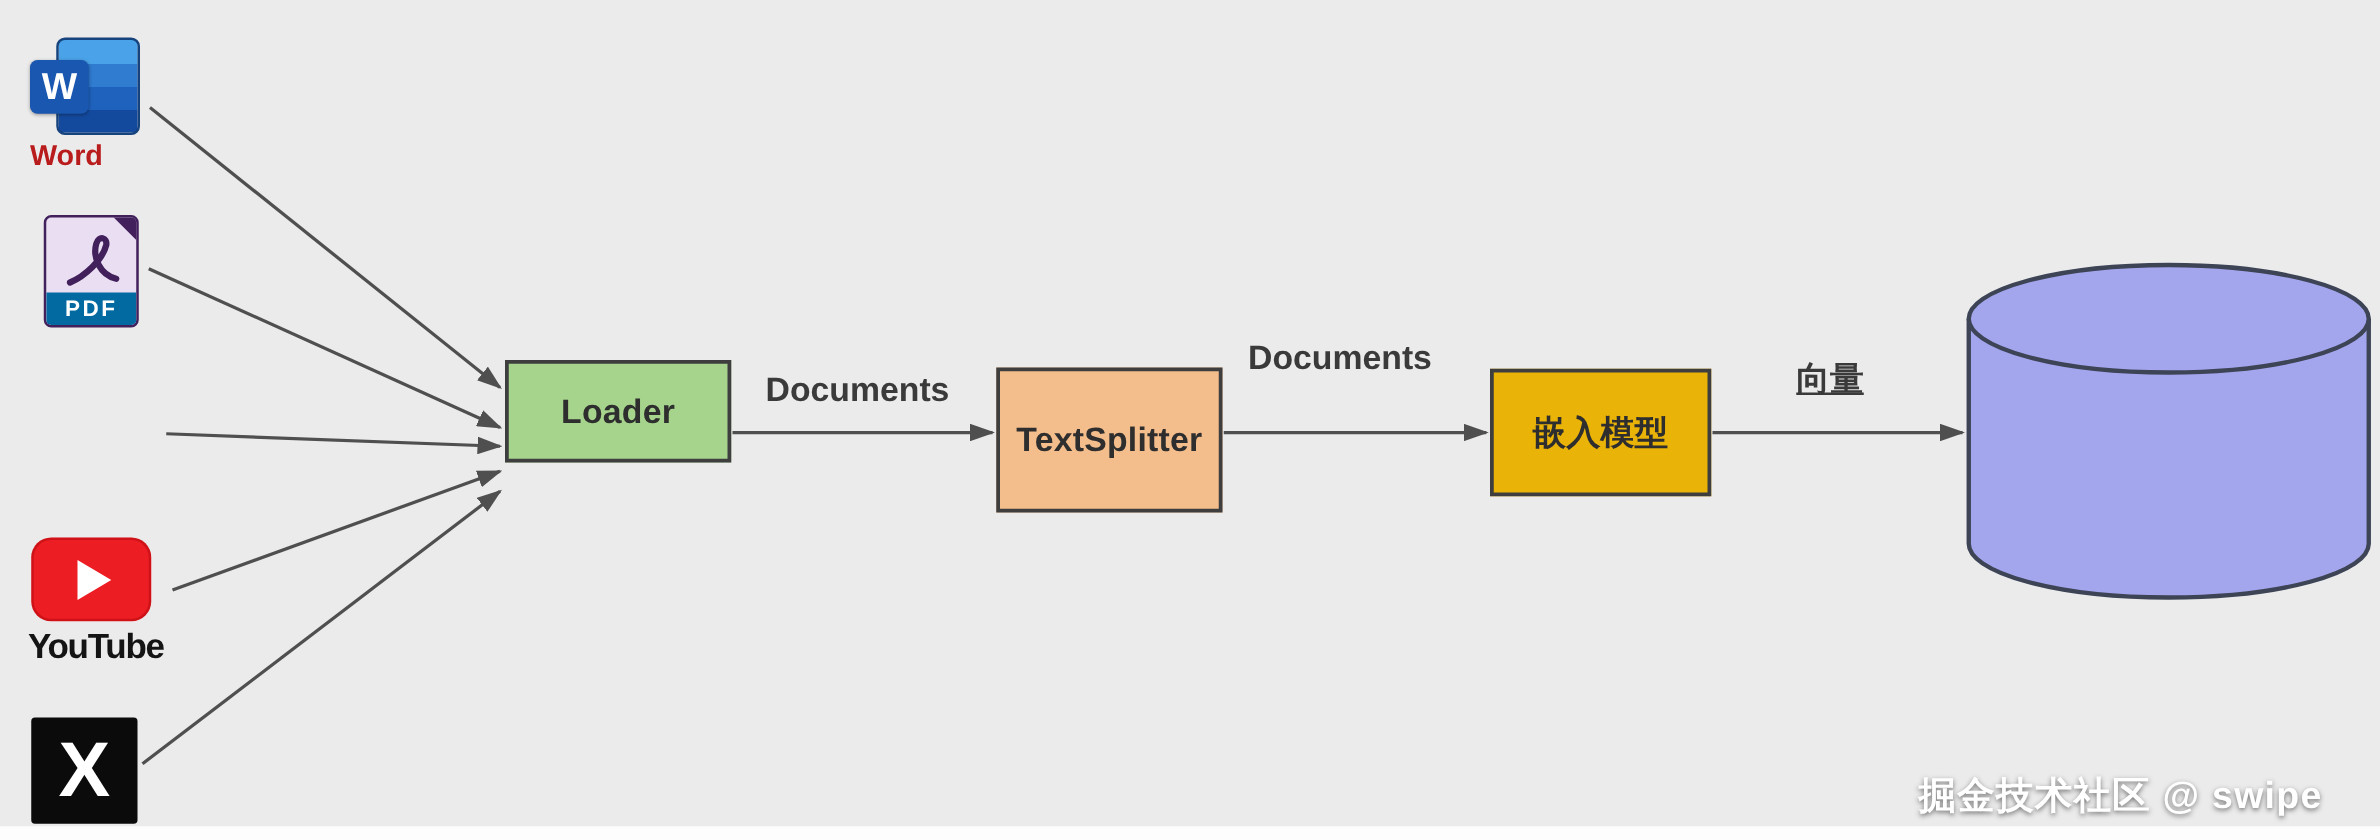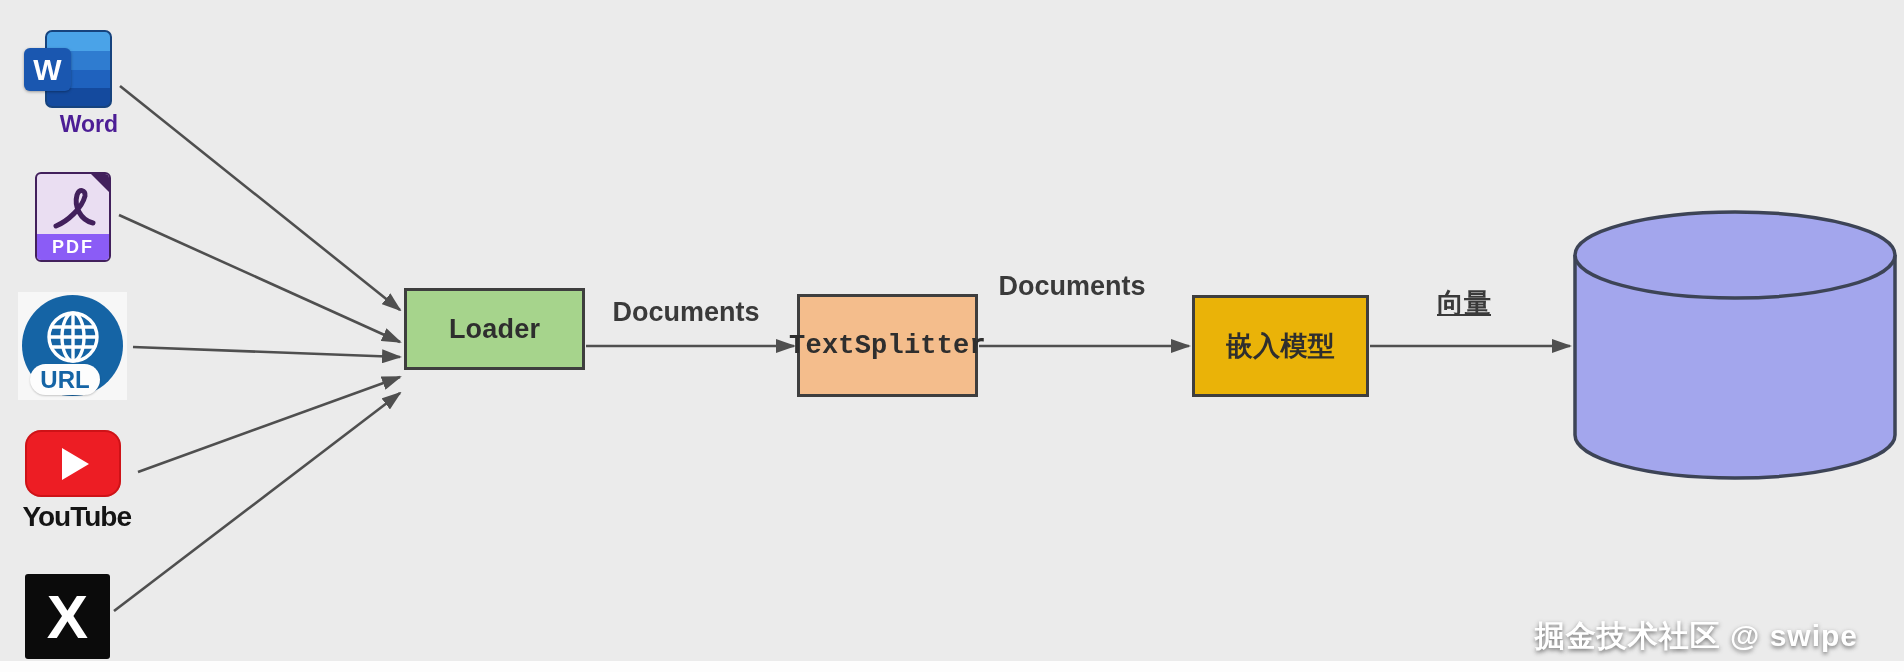--- a/index.html
+++ b/index.html
@@ -11,41 +11,41 @@
   
   .arrows{position:absolute;left:0;top:0;width:1904px;height:672px;z-index:1;pointer-events:none;}
   .arrows path{stroke:#4f4f4f;stroke-width:2.6;fill:none;}
   
   .node-box{
     position:absolute;z-index:2;border:3px solid #3e3e3e;box-sizing:border-box;
     display:flex;align-items:center;justify-content:center;
     font-size:27px;font-weight:600;color:#2e2e2e;letter-spacing:0.2px;
   }
   .node-loader{left:404px;top:288px;width:181px;height:82px;}
-  .node-textsplitter{left:797px;top:294px;width:181px;height:103px;font-family:Liberation Mono, monospace;}
+  .node-textsplitter{left:797px;top:294px;width:181px;height:116px;}
   .node-embedding{left:1192px;top:295px;width:177px;height:102px;}
   
   .cylinder{left:1571px;top:209px;width:328px;height:274px;z-index:2;}
   .cylinder-label{left:1601px;top:349px;width:268px;text-align:center;z-index:3;
     font-size:27px;font-weight:600;color:#30343f;}
   
   .edge-label{z-index:3;text-align:center;font-size:27px;font-weight:600;color:#3a3a3a;line-height:1.18;}
   .lbl-documents{left:598px;top:297px;width:176px;}
   .lbl-chunks{left:983px;top:271px;width:178px;}
   .lbl-vector{left:1414px;top:288px;width:100px;text-decoration:underline;}
   
   .src-word{left:24px;top:26px;width:94px;height:110px;z-index:2;}
   .word-page{position:absolute;left:21px;top:4px;width:67px;height:78px;border-radius:7px;
     border:2px solid #16437e;box-sizing:border-box;
     background:linear-gradient(180deg,#4aa3e8 0%,#4aa3e8 26%,#2f7cd0 26%,#2f7cd0 51%,#1f62be 51%,#1f62be 76%,#144a9e 76%,#144a9e 100%);}
   .word-badge{position:absolute;left:0px;top:22px;width:47px;height:43px;border-radius:6px;
     display:flex;align-items:center;justify-content:center;color:#fff;font-size:30px;font-weight:700;
     box-shadow:0 1px 3px rgba(0,0,0,.35);}
-  .word-label{position:absolute;left:0;top:85px;width:94px;text-align:right;
-    font-size:23px;font-weight:600;color:#4c1d95;}
+  .word-label{position:absolute;left:0;top:85px;width:94px;text-align:left;
+    font-size:23px;font-weight:600;color:#b91c1c;}
   
   .src-pdf{left:35px;top:172px;width:76px;height:90px;z-index:2;}
   .pdf-page{position:absolute;inset:0;background:#eadef2;border:2px solid #42205c;border-radius:6px;box-sizing:border-box;overflow:hidden;}
   .pdf-fold{position:absolute;right:-2px;top:-2px;width:0;height:0;
     border-left:22px solid transparent;border-top:22px solid #42205c;}
   .pdf-band{position:absolute;left:0;right:0;bottom:0;height:26px;
     display:flex;align-items:center;justify-content:center;
     color:#fff;font-size:18px;font-weight:700;letter-spacing:2px;}
   .pdf-glyph{position:absolute;left:14px;top:12px;}
   
@@ -97,38 +97,24 @@
     <div class="word-badge" style="background: rgb(26, 87, 176);">W</div>
     <div class="word-label">Word</div>
   </div>
 
   <div class="abs src-pdf">
     <div class="pdf-page">
       <div class="pdf-fold"></div>
       <svg class="pdf-glyph" width="46" height="44" viewBox="0 0 46 44">
         <path d="M5,40 C17,35 31,22 34,10 C35,4 28,2 26,9 C23,20 29,34 42,37" fill="none" stroke="#42205c" stroke-width="5" stroke-linecap="round"></path>
       </svg>
-      <div class="pdf-band" style="background: #8b5cf6;">PDF</div>
+      <div class="pdf-band" style="background: #0369a1;">PDF</div>
     </div>
   </div>
 
-  <div class="abs src-url">
-    <div class="url-circle" style="background: rgb(21, 100, 165);"></div>
-    <svg class="url-globe" width="62" height="62" viewBox="0 0 62 62">
-      <g fill="none" stroke="#ffffff" stroke-width="3.4">
-        <circle cx="31" cy="31" r="24"></circle>
-        <ellipse cx="31" cy="31" rx="11" ry="24"></ellipse>
-        <line x1="31" y1="7" x2="31" y2="55"></line>
-        <line x1="9" y1="21" x2="53" y2="21"></line>
-        <line x1="7" y1="31" x2="55" y2="31"></line>
-        <line x1="9" y1="41" x2="53" y2="41"></line>
-      </g>
-    </svg>
-    <div class="url-pill">URL</div>
-  </div>
 
   <div class="abs src-youtube">
     <div class="yt-rect" style="background: rgb(237, 29, 36);">
       <span class="yt-play"></span>
     </div>
     <div class="yt-label">YouTube</div>
   </div>
 
   <div class="abs src-x" style="background: rgb(11, 11, 11);">
     <span>X</span>

